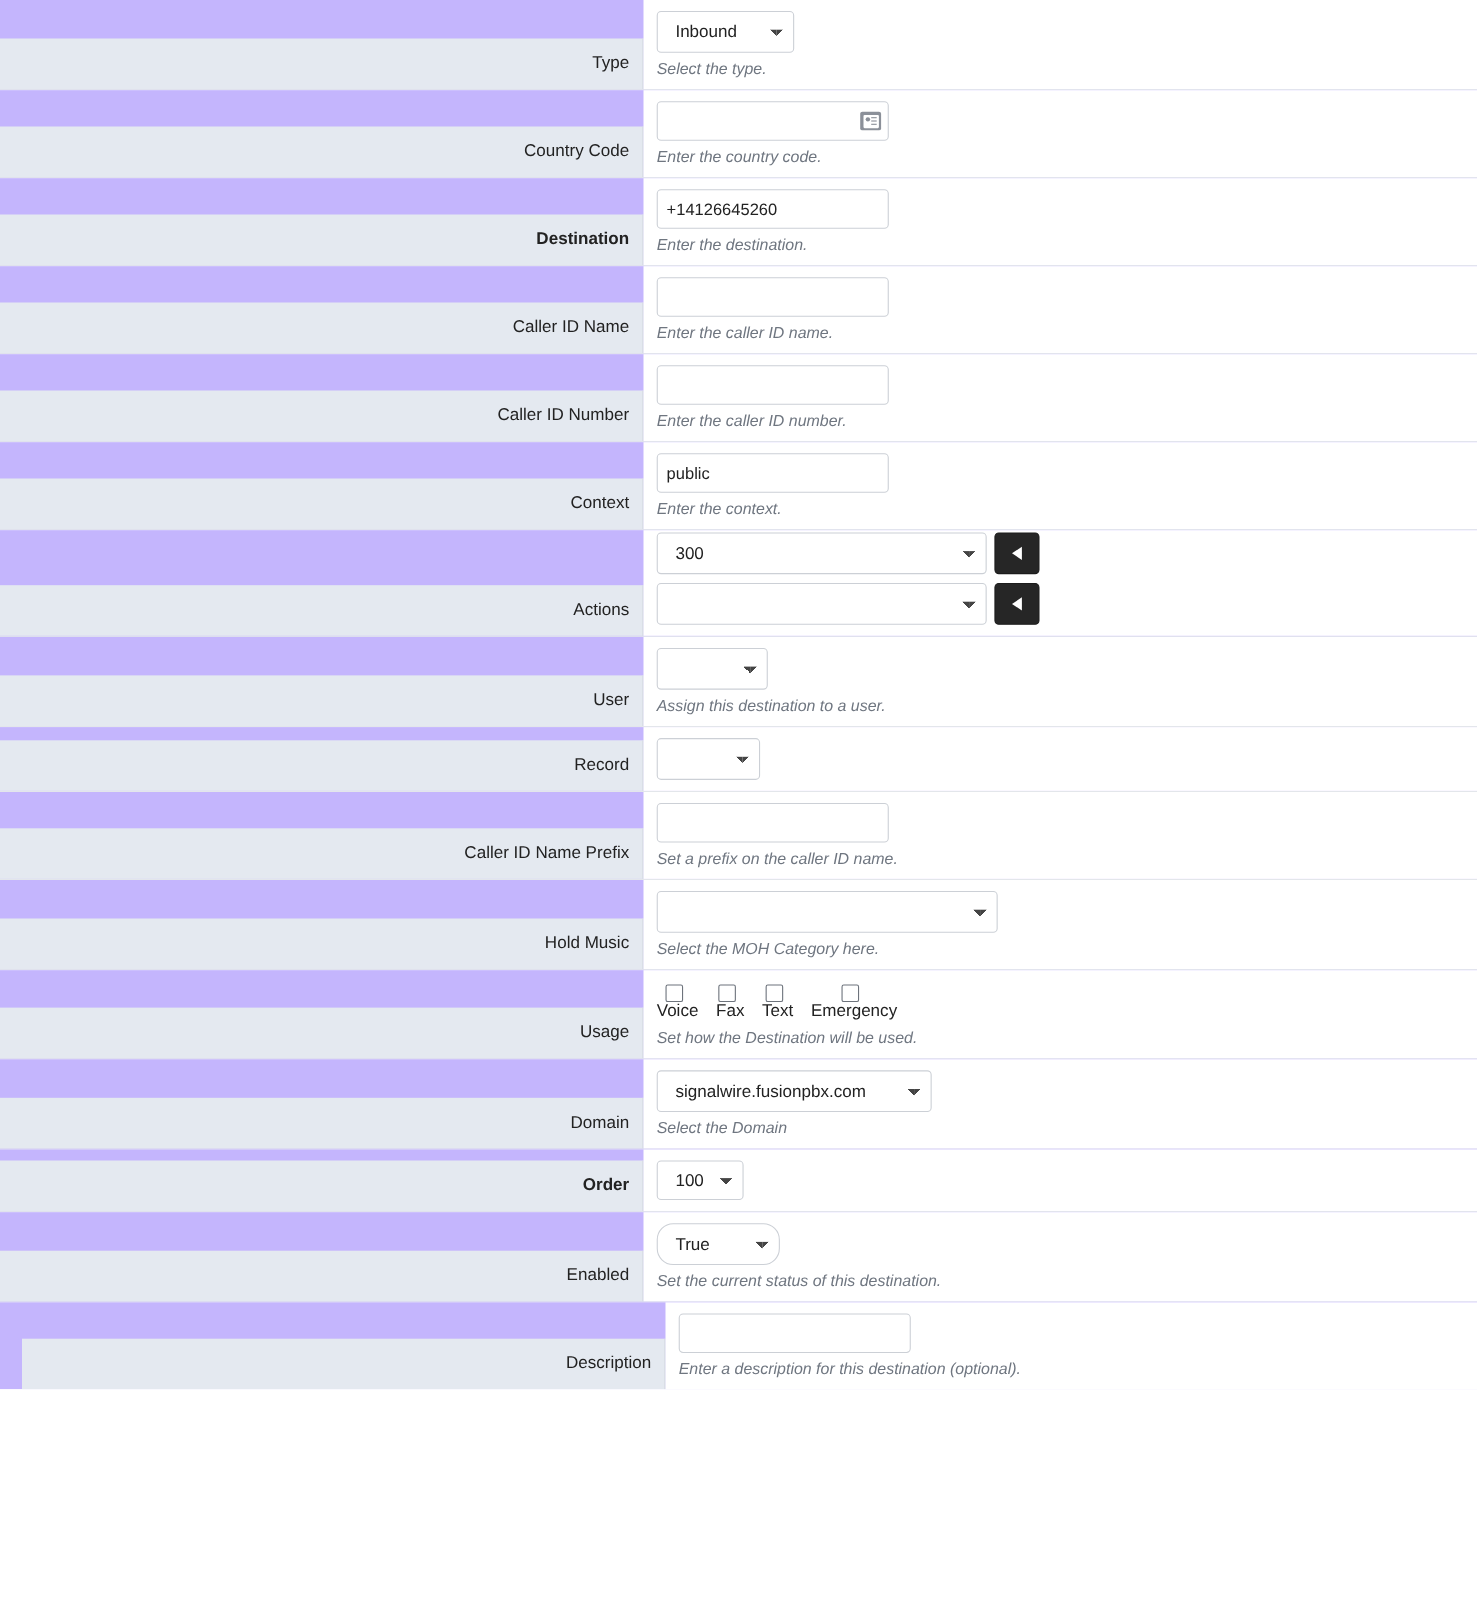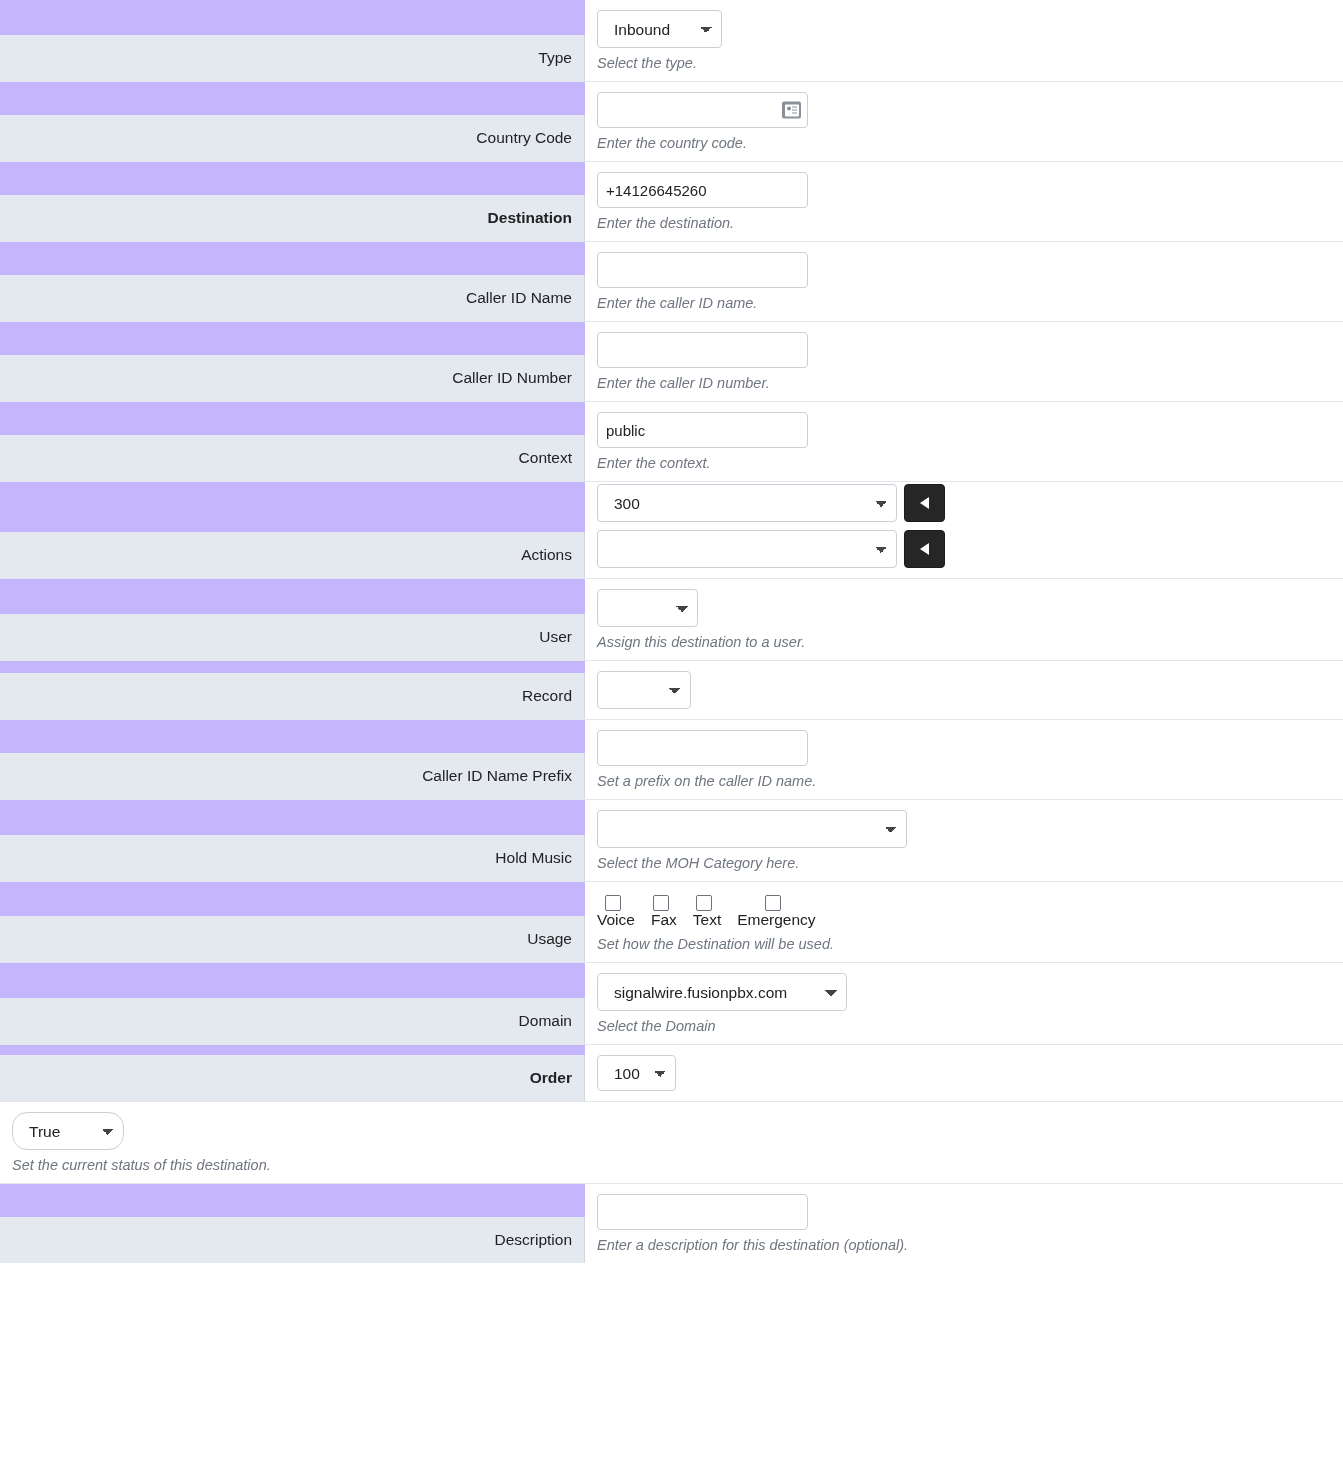--- a/index.html
+++ b/index.html
@@ -17,21 +17,21 @@
   .form {
     width: 1343px;
     border-collapse: collapse;
   }
   .row {
     display: flex;
     align-items: flex-end;
     border-bottom: 1px solid #e3e6eb;
     background: #c4b5fd;
   }
-  .row:last-child { border-bottom: none; }
+  .row:last-child { border-bottom: none; padding-left: 20px; }
   .label-cell {
     width: 585px;
     min-width: 585px;
     box-sizing: border-box;
     background: #e4e9f0;
     border-right: 1px solid #d2d8e0;
     text-align: right;
     padding: 14px 12px 14px 10px;
     font-size: 15.5px;
     color: #222;
@@ -354,20 +354,21 @@
   <div class="row">
     <div class="label-cell bold">Order</div>
     <div class="field-cell">
       <select class="sel-order">
         <option>100</option>
       </select>
     </div>
   </div>
 
   <div class="row">
+    <div class="label-cell">Enabled</div>
     <div class="field-cell">
       <select class="sel-enabled">
         <option>True</option>
       </select>
       <div class="hint">Set the current status of this destination.</div>
     </div>
   </div>
 
   <div class="row">
     <div class="label-cell">Description</div>

